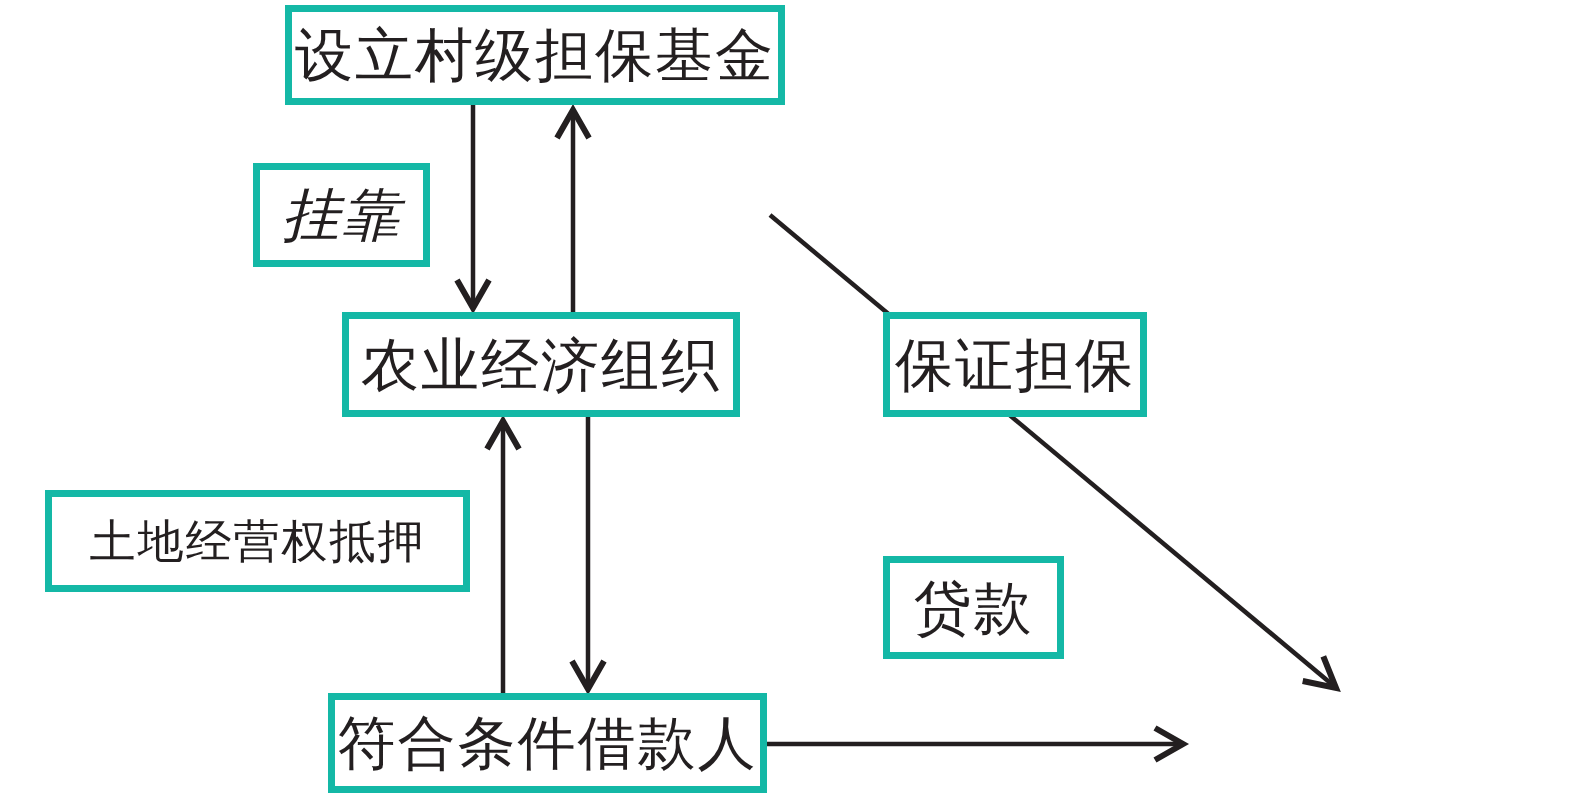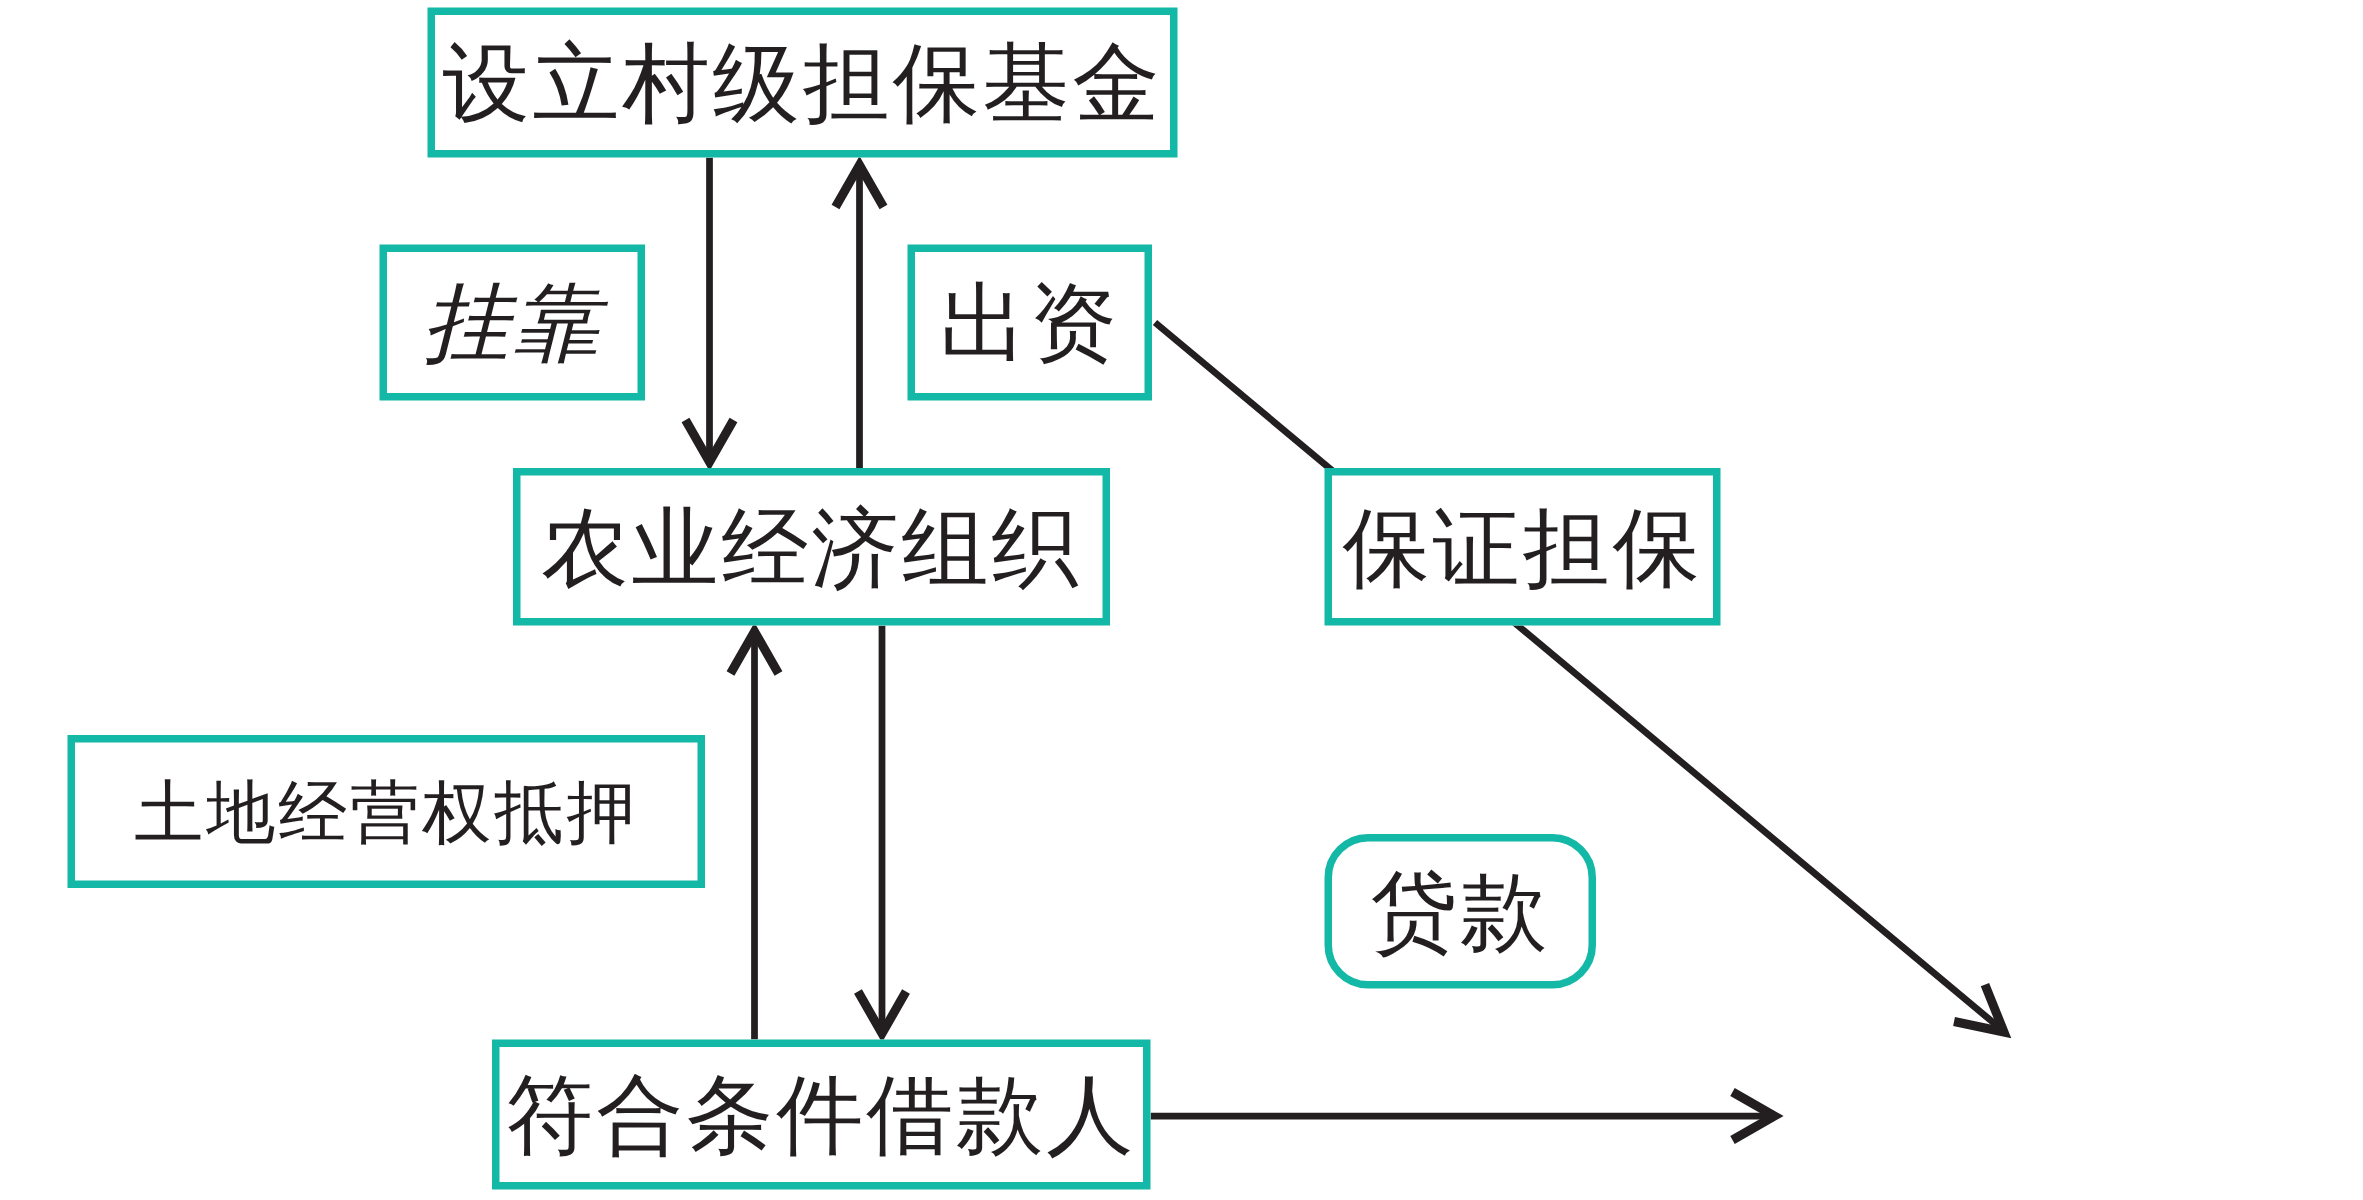--- a/index.html
+++ b/index.html
@@ -17,42 +17,42 @@
   }
   .arrow-layer {
     position: absolute;
     left: 0;
     top: 0;
     z-index: 1;
   }
   .node {
     position: absolute;
     box-sizing: border-box;
-    border: 5px solid #14b8a6;
+    border: 7px solid #14b8a6;
     background: #ffffff;
     color: #231f20;
     display: flex;
     align-items: center;
     justify-content: center;
     text-align: center;
     font-size: 58px;
     letter-spacing: 2px;
     line-height: 1;
     z-index: 2;
     white-space: nowrap;
   }
   
   #n-setup      { left: 285px;  top: 5px;   width: 500px; height: 100px; }
   #n-guakao     { left: 253px;  top: 163px; width: 177px; height: 104px; font-style: italic; }
   #n-chuzi      { left: 605px;  top: 163px; width: 163px; height: 104px; }
   #n-nongye     { left: 342px;  top: 312px; width: 398px; height: 105px; }
   #n-baozheng   { left: 883px;  top: 312px; width: 264px; height: 105px; }
   #n-tudi       { left: 45px;   top: 490px; width: 425px; height: 102px; font-size: 46px; }
   #n-hecha      { left: 622px;  top: 487px; width: 165px; height: 105px; }
-  #n-daikuan    { left: 883px;  top: 556px; width: 181px; height: 103px; border-radius: 29px; }
+  #n-daikuan    { left: 883px;  top: 556px; width: 181px; height: 103px; }
   #n-fuhe       { left: 328px;  top: 693px; width: 439px; height: 100px; }
   #n-xinyongshe { left: 1187px; top: 690px; width: 343px; height: 103px; }
 
   .arrow-line {
     stroke: #231f20;
     stroke-width: 4.5;
     fill: none;
   }
   .arrow-head {
     stroke: #231f20;
@@ -97,21 +97,20 @@
     <g>
       <line class="arrow-line" x1="770" y1="215" x2="1334" y2="686"></line>
       <polyline class="arrow-head" points="1302.7,681 1336,688 1323.3,656.4"></polyline>
     </g>
   </svg>
 
   <div class="node" id="n-setup">设立村级担保基金</div>
 
   <div class="node" id="n-guakao">挂靠</div>
 
-  <div class="node" id="n-chuzi">出资</div>
 
   <div class="node" id="n-baozheng">保证担保</div>
 
   <div class="node" id="n-nongye">农业经济组织</div>
 
   <div class="node" id="n-tudi">土地经营权抵押</div>
 
 
   <div class="node" id="n-daikuan">贷款</div>
 

